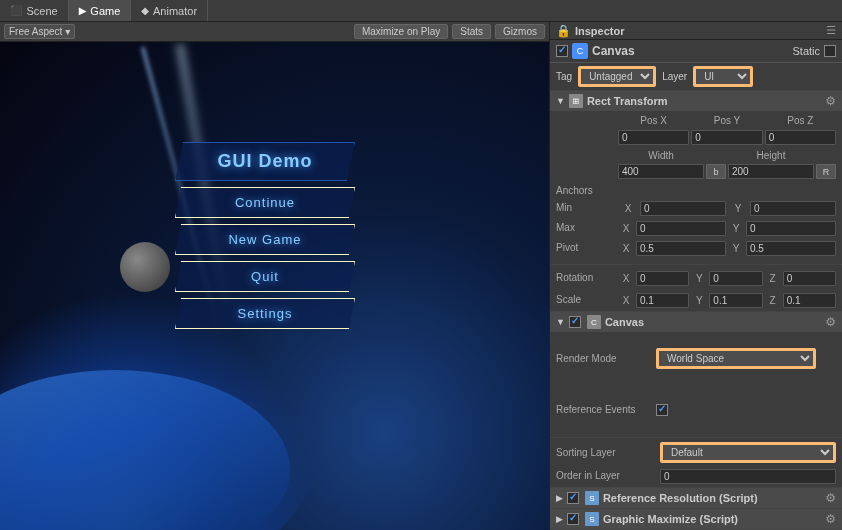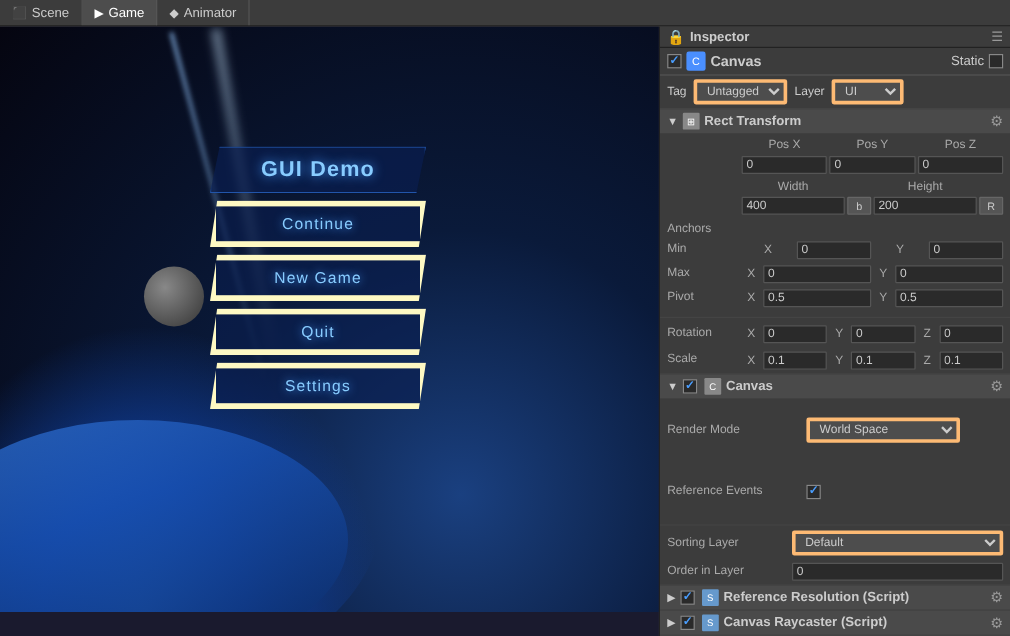--- a/index.html
+++ b/index.html
@@ -96,21 +96,21 @@
       font-size: 18px; font-weight: bold; letter-spacing: 1px;
       text-shadow: 0 0 10px #4499ff;
       border: 1px solid #2255aa; padding: 8px 4px;
       background: rgba(10,30,80,0.7);
       clip-path: polygon(8px 0%, 100% 0%, calc(100% - 8px) 100%, 0% 100%);
     }
     .gui-button {
       width: 100%; text-align: center; color: #88ccff;
       font-size: 13px; letter-spacing: 1px;
       text-shadow: 0 0 8px #4499ff;
-      border: 5px solid #fef9c3; padding: 7px 4px;
+      border: 1px solid #fef9c3; padding: 7px 4px;
       background: rgba(10,30,80,0.6);
       clip-path: polygon(6px 0%, 100% 0%, calc(100% - 6px) 100%, 0% 100%);
       cursor: pointer;
     }
 
     
     .inspector-panel {
       flex: 1; background: #3c3c3c; border-left: 1px solid #222;
       display: flex; flex-direction: column; overflow: hidden;
     }
@@ -181,21 +181,21 @@
     }
     .axis-label { color: #aaa; font-size: 10px; text-align: center; }
 
     
     .anchors-section { padding: 2px 6px 4px; }
     .anchors-title { color: #aaa; font-size: 10px; padding: 2px 0; }
 
     
     .canvas-field-row {
       display: grid; grid-template-columns: 100px 1fr 20px;
-      gap: 16px; padding: 16px 6px; align-items: center;
+      gap: 0; padding: 16px 6px; align-items: center;
     }
     .canvas-field-row .field-label { font-size: 10px; }
 
     
     .sort-row {
       display: grid; grid-template-columns: 100px 1fr;
       gap: 4px; padding: 2px 6px; align-items: center;
     }
 
     
@@ -249,20 +249,30 @@
   <div class="tab">
     <span class="tab-icon">◆</span>
     <span>Animator</span>
   </div>
   <div class="tab-spacer"></div>
 </div>
 
 <div class="main-content">
 
   <div class="game-view">
+    <div class="game-toolbar">
+      <div class="aspect-select">
+        <span>Free Aspect</span>
+        <span>▾</span>
+      </div>
+      <div class="tab-spacer"></div>
+      <button class="small-btn">Maximize on Play</button>
+      <button class="small-btn">Stats</button>
+      <button class="small-btn">Gizmos</button>
+    </div>
 
     <div class="game-canvas">
       <div class="space-bg"></div>
       <div class="light-beam"></div>
       <div class="light-beam2"></div>
       <div class="planet-glow"></div>
       <div class="planet-surface"></div>
       <div class="moon"></div>
 
       <div class="gui-panel">
@@ -338,21 +348,21 @@
           <span class="field-label"></span>
           <input class="field-input" value="400" style="">
           <button class="field-btn">b</button>
           <input class="field-input" value="200" style="">
           <button class="field-btn">R</button>
         </div>
 
         <div class="anchors-section">
           <div class="anchors-title">Anchors</div>
 
-          <div style="display:grid;grid-template-columns:60px 16px 1fr 16px 1fr;gap:16px;padding:1px 0;align-items:center;">
+          <div style="display:grid;grid-template-columns:60px 16px 1fr 16px 1fr;gap:4px;padding:1px 0;align-items:center;">
             <span class="field-label">Min</span>
             <span class="axis-label">X</span>
             <input class="field-input" value="0" style="">
             <span class="axis-label">Y</span>
             <input class="field-input" value="0" style="">
           </div>
 
           <div style="display:grid;grid-template-columns:60px 16px 1fr 16px 1fr;gap:2px;padding:1px 0;align-items:center;">
             <span class="field-label">Max</span>
             <span class="axis-label">X</span>
@@ -443,21 +453,21 @@
           <span class="gear-icon">⚙</span>
         </div>
       </div>
 
       
       <div class="component-section">
         <div class="component-header">
           <span class="component-arrow">▶</span>
           <span class="checkbox checked" style="margin-right:2px;"></span>
           <div class="component-icon" style="background:#6699cc;">S</div>
-          <span class="component-name">Canvas Raycaster (Script)</span>
+          <span class="component-name">Graphic Maximize (Script)</span>
           <span class="gear-icon">⚙</span>
         </div>
       </div>
 
       
       <button class="add-component-btn">Add Component</button>
 
     </div>
   </div>
 </div>

